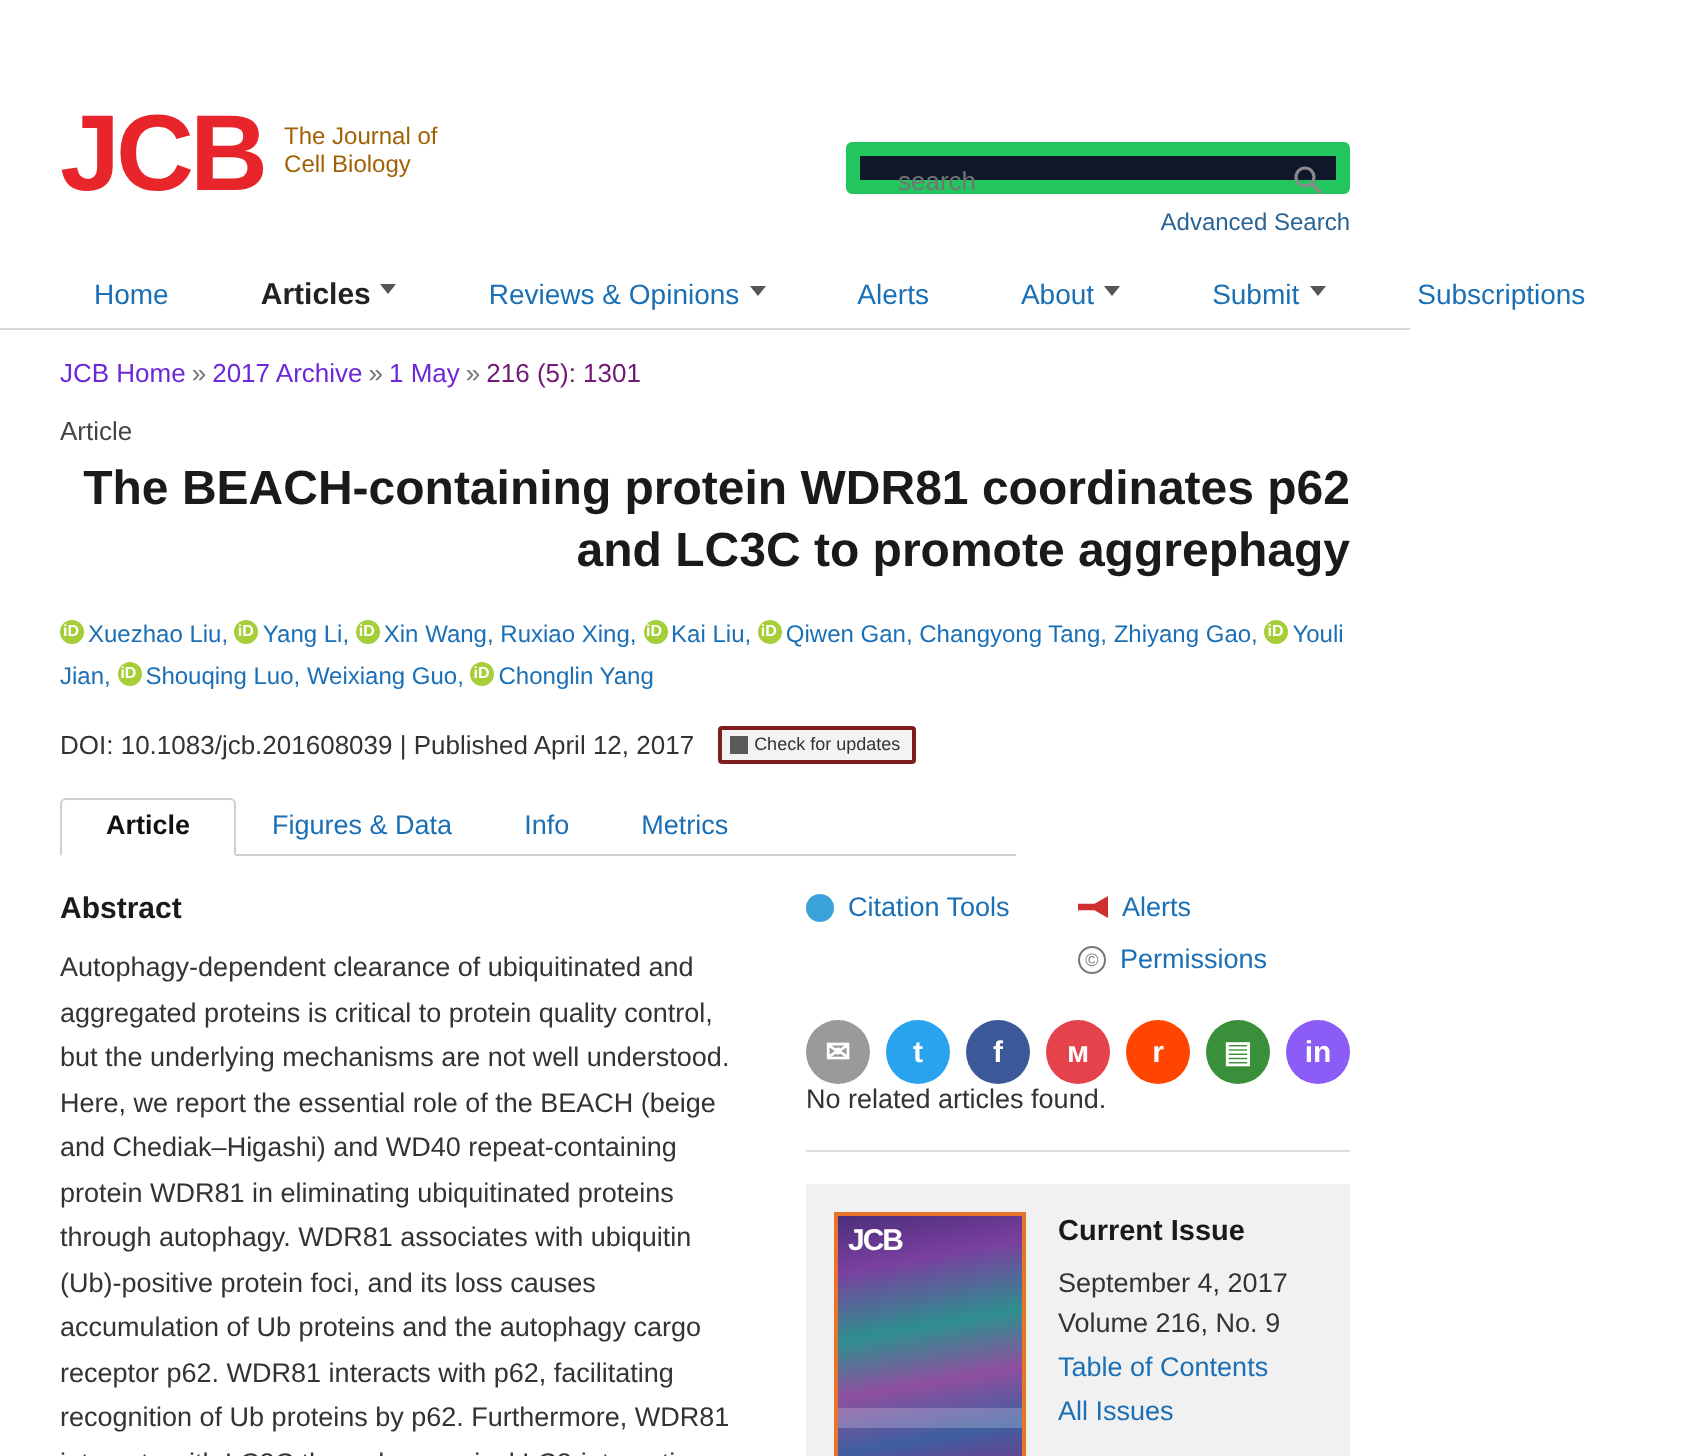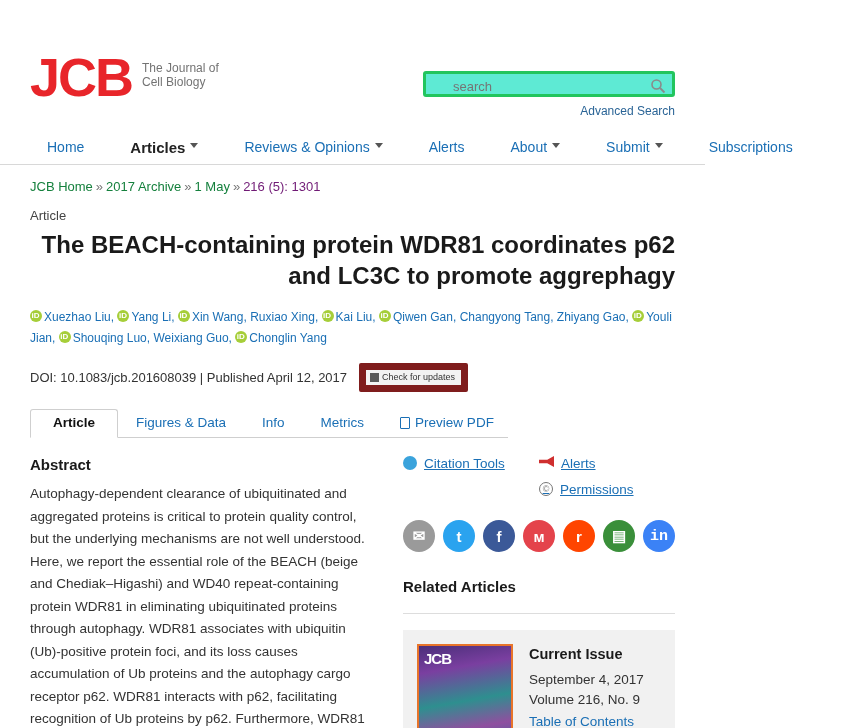--- a/index.html
+++ b/index.html
@@ -27,35 +27,35 @@
     font-size: 54px;
     letter-spacing: -2px;
     color: #e8252a;
     line-height: 52px;
   }
   .logo-sub {
     margin-left: 10px;
     margin-top: 10px;
     font-size: 12px;
     line-height: 14px;
-    color: #737373;
+    color: #a16207;
   }
   .search-area {
     margin-left: auto;
     width: 252px;
     padding-top: 20px;
     text-align: right;
   }
   .search-box {
     position: relative;
     width: 252px;
     height: 26px;
-    border: 3px solid #22c55e;
+    border: 7px solid #22c55e;
     border-radius: 3px;
-    background: #5eead4;
+    background: #0f172a;
   }
   .search-box input {
     width: 225px;
     height: 24px;
     border: 0;
     outline: 0;
     padding: 0 6px;
     font-size: 13px;
     color: #777;
     font-family: "Liberation Sans", sans-serif;
@@ -105,21 +105,21 @@
     position: relative;
     top: -3px;
   }
 
   
   .breadcrumb {
     padding: 14px 30px 0 30px;
     font-size: 13px;
     color: #555;
   }
-  .breadcrumb a { color: #15803d; text-decoration: none; }
+  .breadcrumb a { color: #6d28d9; text-decoration: none; }
   .breadcrumb .sep { color: #777; margin: 0 3px; }
   .breadcrumb .cur { color: #701a75; }
 
   
   .content { padding: 0 30px; }
   .kicker {
     margin-top: 14px;
     font-size: 13px;
     color: #444;
   }
@@ -164,21 +164,21 @@
   
   .doiline {
     margin-top: 14px;
     font-size: 13px;
     color: #333;
     display: flex;
     align-items: center;
   }
   .crossmark {
     margin-left: 12px;
-    border: 7px solid #7f1d1d;
+    border: 2px solid #7f1d1d;
     background: #f3f3f3;
     border-radius: 2px;
     font-size: 9px;
     color: #333;
     padding: 2px 6px 2px 4px;
     display: inline-flex;
     align-items: center;
     gap: 3px;
     line-height: 11px;
   }
@@ -244,24 +244,24 @@
 
   
   .side-tools {
     display: flex;
     margin-top: 18px;
     font-size: 13.5px;
   }
   .side-tools .tcol { width: 50%; }
   .tool-row {
     display: flex;
+    align-items: center;
     margin-bottom: 11px;
     color: #1a6fb5;
     cursor: pointer;
-    text-decoration: underline;
   }
   .tool-row .tlabel { margin-left: 7px; }
   .globe {
     width: 14px; height: 14px; border-radius: 50%;
     background: #3aa3dc; display: inline-block;
   }
   .mega {
     width: 15px; height: 11px; display: inline-block;
     background: #cf2f2f;
     clip-path: polygon(0 35%, 55% 35%, 100% 0, 100% 100%, 55% 65%, 0 65%);
@@ -373,21 +373,20 @@
         <span class="cm-mark"></span>
         <span>Check for updates</span>
       </span>
     </div>
 
     <div class="tabs" id="tabs">
         <div class="tab active"><span>Article</span></div>
         <div class="tab"><span>Figures &amp; Data</span></div>
         <div class="tab"><span>Info</span></div>
         <div class="tab"><span>Metrics</span></div>
-        <div class="tab"><span class="pdf-icon"></span><span>Preview PDF</span></div>
       </div>
   </div>
 
   <div class="cols">
     <div class="col-main">
       <h2 class="abs">Abstract</h2>
       <p class="abstract">Autophagy-dependent clearance of ubiquitinated and aggregated proteins is critical to protein quality control, but the underlying mechanisms are not well understood. Here, we report the essential role of the BEACH (beige and Chediak–Higashi) and WD40 repeat-containing protein WDR81 in eliminating ubiquitinated proteins through autophagy. WDR81 associates with ubiquitin (Ub)-positive protein foci, and its loss causes accumulation of Ub proteins and the autophagy cargo receptor p62. WDR81 interacts with p62, facilitating recognition of Ub proteins by p62. Furthermore, WDR81 interacts with LC3C through canonical LC3-interacting regions in the BEACH domain, promoting LC3C recruitment to ubiquitinated proteins. Inactivation of LC3C or defective autophagy results in accumulation of Ub protein aggregates enriched for WDR81. In mice, WDR81 inactivation causes accumulation of p62 bodies in cortical and striatal neurons in the brain. These data suggest that WDR81 coordinates p62 and</p>
     </div>
 
     <div class="col-side">
@@ -410,24 +409,24 @@
         </div>
       </div>
 
       <div class="social" id="social">
           <div class="sbtn" style="background: rgb(154, 154, 154);">✉</div>
           <div class="sbtn" style="background: rgb(42, 163, 239);">t</div>
           <div class="sbtn" style="background: rgb(59, 89, 152);">f</div>
           <div class="sbtn" style="background: rgb(228, 67, 75);">м</div>
           <div class="sbtn" style="background: rgb(255, 69, 0);">r</div>
           <div class="sbtn" style="background: rgb(58, 143, 58);">▤</div>
-          <div class="sbtn" style="background: #3b82f6; font-family: Liberation Mono, monospace;">in</div>
+          <div class="sbtn" style="background: #8b5cf6;">in</div>
         </div>
 
-      <h3 class="side-head">Related Articles</h3>
+      <p class="side-note">No related articles found.</p>
 
       <div class="sep-line"></div>
 
       <div class="issue-box">
         <div class="cover">
           <span class="cjcb">JCB</span>
           <span class="cband"></span>
 
         </div>
         <div class="issue-info">

